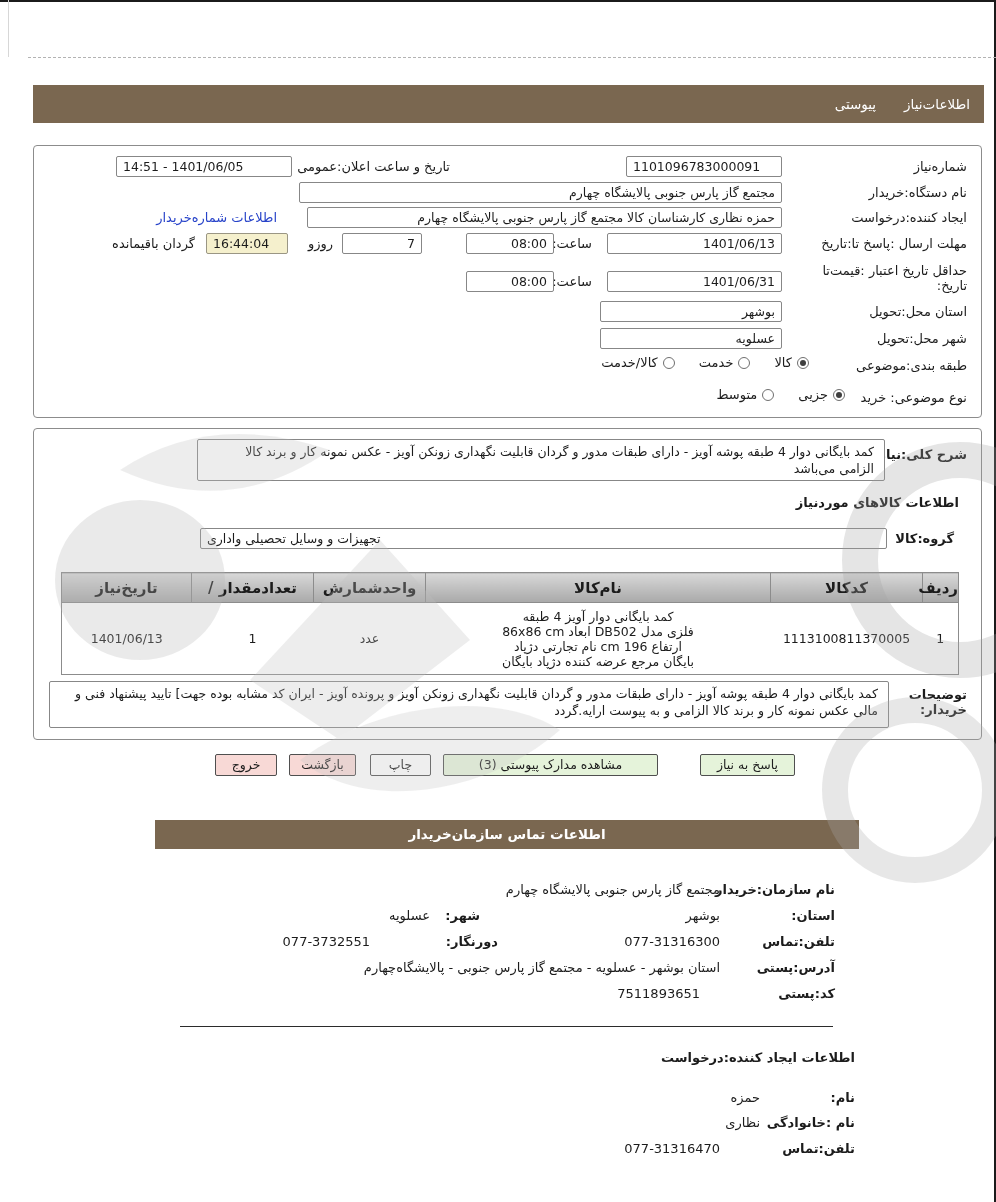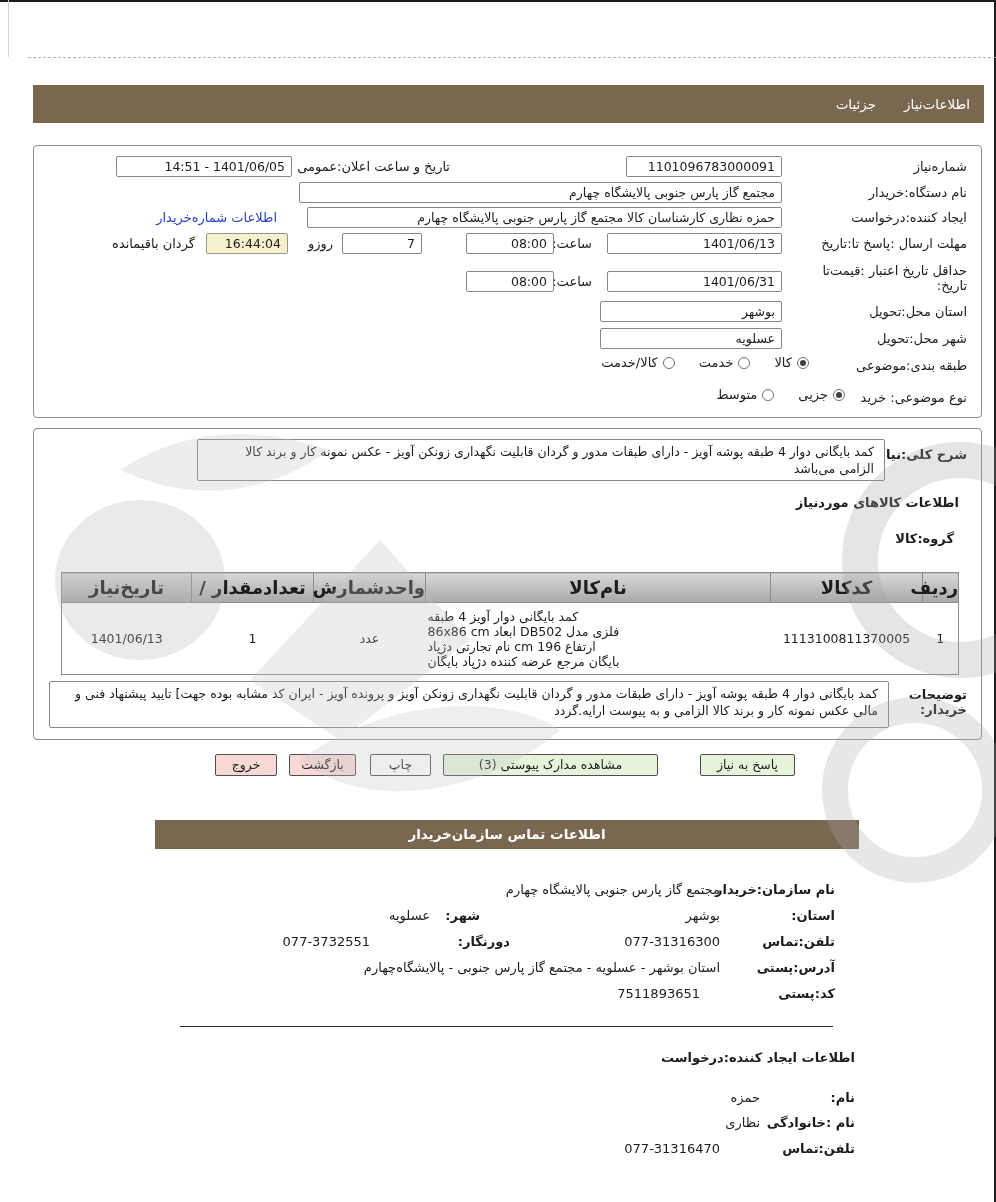--- a/index.html
+++ b/index.html
@@ -12,38 +12,38 @@
   .leftline{position:absolute;left:8px;top:0;width:1px;height:57px;background:#d7d7d7}
   .dashsep{position:absolute;left:28px;right:0;top:57px;border-top:1px dashed #b3b3b3}
   .topbar{position:absolute;background:#7a6750;color:#fff;display:flex;align-items:center;
           gap:28px;padding:0 14px;font-size:13.5px}
   .tab{cursor:pointer;white-space:nowrap}
   .panel{position:absolute;border:1px solid #8c8c8c;border-radius:4px;background:transparent}
   .label{position:absolute;white-space:nowrap;line-height:16px}
   .bold{font-weight:bold}
   .box{position:absolute;height:21px;border:1px solid #878787;border-radius:2px;background:#fff;
        font-size:12.5px;line-height:19px;padding:0 6px;white-space:nowrap;overflow:hidden;text-align:right}
-  .box.center{text-align:right}
+  .box.center{text-align:left}
   .ltr{direction:ltr}
   .beige{background:#f5f0cd;border-color:#9a9684}
   .area{position:absolute;border:1px solid #878787;border-radius:2px;background:#fff;
         font-size:12.5px;line-height:17px;padding:3px 10px;text-align:right}
   .link{position:absolute;color:#2743c9;white-space:nowrap;cursor:pointer}
   .optrow{position:absolute;display:flex;align-items:center;gap:24px;direction:rtl;white-space:nowrap}
   .opt{display:flex;align-items:center;gap:5px;cursor:pointer}
   .radio{width:12px;height:12px;border:1px solid #6f6f6f;border-radius:50%;background:#fff;
          display:inline-block;position:relative;flex:none}
   .radio.sel::after{content:"";position:absolute;inset:2px;border-radius:50%;background:#3f3f3f}
   .check{width:12px;height:12px;border:1px solid #6f6f6f;background:#fff;display:inline-block;flex:none}
   table.items{position:absolute;border-collapse:collapse;direction:rtl;table-layout:fixed;
               font-size:12.5px;background:#fff;border:1px solid #8c8c8c}
   table.items th{background:linear-gradient(#d8d8d8,#a9a9a9);border:1px solid #8c8c8c;
-                 font-weight:bold;height:30px;font-size:18px}
+                 font-weight:bold;height:30px;font-size:15px}
   table.items td{text-align:center;vertical-align:middle;padding:4px 2px}
-  .nameline{line-height:15px;text-align:left}
+  .nameline{line-height:15px;text-align:center}
   .btn{position:absolute;height:22px;border:1px solid #4f4f4f;border-radius:2px;
        font-size:12.5px;text-align:center;line-height:20px;cursor:pointer;white-space:nowrap}
   .btn.pink{background:#f8d9d6}
   .btn.green{background:#e5f3da}
   .btn.white{background:#fff}
   .sectionbar{position:absolute;background:#7a6750;color:#fff;font-weight:bold;
               text-align:center;line-height:29px;font-size:13.5px;height:29px}
   .cl{position:absolute;white-space:nowrap;font-weight:bold}
   .cv{position:absolute;white-space:nowrap}
   .divider{position:absolute;border-top:1px solid #2b2b2b}
@@ -54,21 +54,21 @@
 
 <div class="page">
 
   <div class="topline"></div>
   <div class="rightline"></div>
   <div class="leftline"></div>
   <div class="dashsep"></div>
 
   <div class="topbar" style="left:33px;top:85px;width:951px;height:38px">
     <span class="tab">اطلاعات‌نیاز</span>
-    <span class="tab">جزئیات</span>
+    <span class="tab">پیوستی</span>
   </div>
 
   <div class="panel" style="left:33px;top:145px;width:949px;height:273px">
 
     <span class="label" style="right:14px;top:13px">شماره‌نیاز</span>
     <div class="box center ltr" style="right:199px;top:10px;width:156px">1101096783000091</div>
     <span class="label" style="right:531px;top:13px">تاریخ و ساعت اعلان:عمومی</span>
     <div class="box center ltr" style="right:689px;top:10px;width:176px">14:51 - 1401/06/05</div>
 
     <span class="label" style="right:14px;top:39px">نام دستگاه:خریدار</span>
@@ -129,20 +129,21 @@
   </div>
 
   <div class="panel" style="left:33px;top:428px;width:949px;height:312px">
 
     <span class="label bold" style="right:14px;top:18px">شرح کلی:نیاز</span>
     <div class="area" style="right:96px;top:10px;width:688px;height:42px">کمد بایگانی دوار 4 طبقه پوشه آویز - دارای طبقات مدور و گردان قابلیت نگهداری زونکن  آویز  - عکس نمونه کار و برند کالا الزامی می‌باشد</div>
 
     <span class="label bold" style="right:22px;top:66px">اطلاعات کالاهای موردنیاز</span>
 
     <span class="label bold" style="right:27px;top:102px">گروه:کالا</span>
+    <div class="box center" style="right:94px;top:99px;width:687px">تجهیزات و وسایل تحصیلی واداری</div>
 
     <table class="items" style="right:22px;top:143px;width:897px">
       <colgroup>
         <col style="width:36px">
           <col style="width:152px">
           <col style="width:345px">
         <col style="width:112px">
           <col style="width:122px">
           <col style="width:130px">
       </colgroup>
@@ -189,21 +190,21 @@
   <span class="cl" style="right:161px;top:882px">نام سازمان:خریدار</span>
   <span class="cv" style="right:276px;top:882px">مجتمع گاز پارس جنوبی  پالایشگاه چهارم</span>
 
   <span class="cl" style="right:161px;top:908px">استان:</span>
   <span class="cv" style="right:276px;top:908px">بوشهر</span>
   <span class="cl" style="right:516px;top:908px">شهر:</span>
   <span class="cv" style="right:566px;top:908px">عسلویه</span>
 
   <span class="cl" style="right:161px;top:934px">تلفن:تماس</span>
   <span class="cv ltr" style="right:276px;top:934px">077-31316300</span>
-  <span class="cl" style="right:486px;top:934px">دورنگار:</span>
+  <span class="cl" style="right:498px;top:934px">دورنگار:</span>
   <span class="cv ltr" style="right:626px;top:934px">077-3732551</span>
 
   <span class="cl" style="right:161px;top:960px">آدرس:پستی</span>
   <span class="cv" style="right:276px;top:960px">استان بوشهر - عسلویه - مجتمع گاز پارس جنوبی - پالایشگاه‌چهارم</span>
 
   <span class="cl" style="right:161px;top:986px">کد:پستی</span>
   <span class="cv ltr" style="right:296px;top:986px">7511893651</span>
 
   <div class="divider" style="left:180px;top:1026px;width:653px"></div>
 

